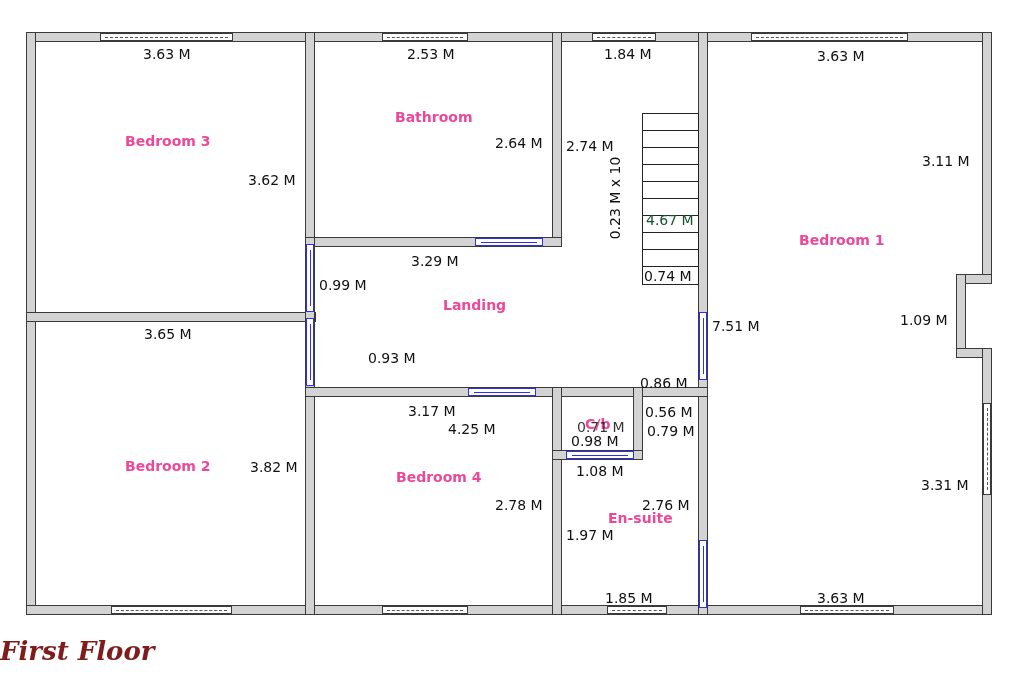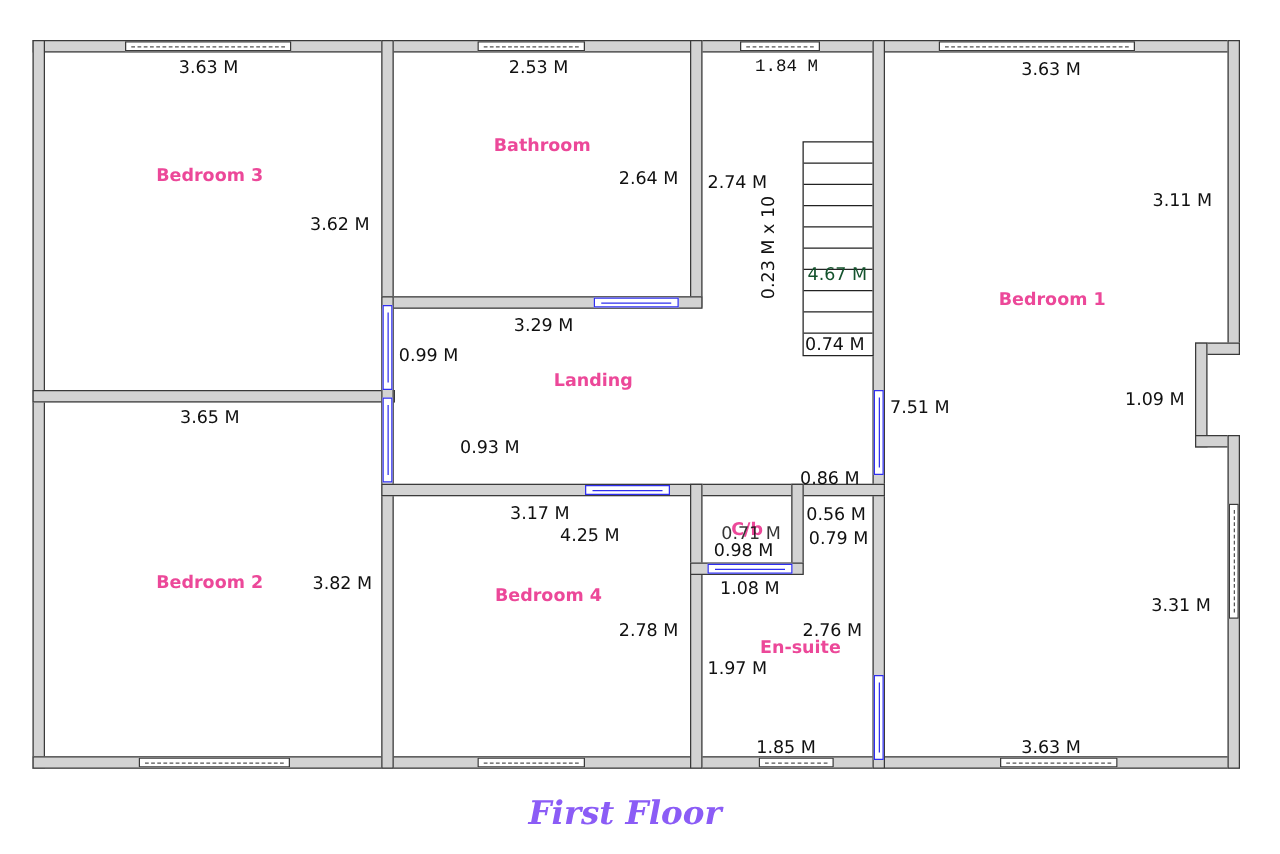--- a/index.html
+++ b/index.html
@@ -9,21 +9,21 @@
   .win.h::after { content:""; position:absolute; left:4px; right:4px; top:50%; border-top:1px dashed #555; }
   .win.v::after { content:""; position:absolute; top:4px; bottom:4px; left:50%; border-left:1px dashed #555; }
   .door { position:absolute; background:#fff; border:1.5px solid #2f2ff0; box-sizing:border-box; }
   .door.h::after { content:""; position:absolute; left:5px; right:5px; top:50%; border-top:1px solid #2f2ff0; }
   .door.v::after { content:""; position:absolute; top:5px; bottom:5px; left:50%; border-left:1px solid #2f2ff0; }
   .lbl { position:absolute; font-size:14px; color:#111; white-space:nowrap; }
   .room { position:absolute; font-size:14px; color:#ec4899; white-space:nowrap;font-weight:bold; }
   .stairs { position:absolute; border:1.5px solid #222; background:#fff; box-sizing:border-box; }
   .step { height:17px; border-bottom:1.2px solid #222; box-sizing:border-box; }
   .faint { color:#14532d; }
-  .title { position:absolute; left:0; width:1000px; text-align:center; top:636px; font-family:"DejaVu Serif", serif; font-style:italic; font-weight:bold; font-size:26px; color:#8b5cf6; }
+  .title { position:absolute; left:0; width:1000px; top:636px; font-family:"DejaVu Serif", serif; font-style:italic; font-weight:bold; font-size:26px; color:#7f1d1d; }
 </style>
 </head>
 <body>
 
 <div class="wall" style="left:26px;top:32px;width:966px;height:10px;"></div>
 <div class="wall" style="left:26px;top:32px;width:10px;height:583px;"></div>
 <div class="wall" style="left:26px;top:605px;width:966px;height:10px;"></div>
 <div class="wall" style="left:982px;top:32px;width:10px;height:250px;"></div>
 <div class="wall" style="left:956px;top:274px;width:36px;height:10px;"></div>
 <div class="wall" style="left:956px;top:274px;width:10px;height:84px;"></div>
@@ -75,21 +75,21 @@
 <div class="lbl" style="left:574px;top:190px;transform:rotate(-90deg);transform-origin:center;">0.23 M x 10</div>
 
 <div class="room" style="left:125px;top:133px;">Bedroom 3</div>
 <div class="lbl" style="left:143px;top:46px;">3.63 M</div>
 <div class="lbl" style="left:248px;top:172px;">3.62 M</div>
 
 <div class="room" style="left:395px;top:109px;">Bathroom</div>
 <div class="lbl" style="left:407px;top:46px;">2.53 M</div>
 <div class="lbl" style="left:495px;top:135px;">2.64 M</div>
 
-<div class="lbl" style="left:604px;top:46px;font-family:Liberation Mono, monospace;">1.84 M</div>
+<div class="lbl" style="left:604px;top:46px;">1.84 M</div>
 <div class="lbl" style="left:566px;top:138px;">2.74 M</div>
 
 <div class="room" style="left:443px;top:297px;">Landing</div>
 <div class="lbl" style="left:411px;top:253px;">3.29 M</div>
 <div class="lbl" style="left:319px;top:277px;">0.99 M</div>
 <div class="lbl" style="left:320px;top:350px;margin-left:48px;">0.93 M</div>
 <div class="lbl" style="left:448px;top:373px;margin-top:48px;">4.25 M</div>
 <div class="lbl" style="left:640px;top:375px;">0.86 M</div>
 
 <div class="room" style="left:125px;top:418px;margin-top:40px;">Bedroom 2</div>

